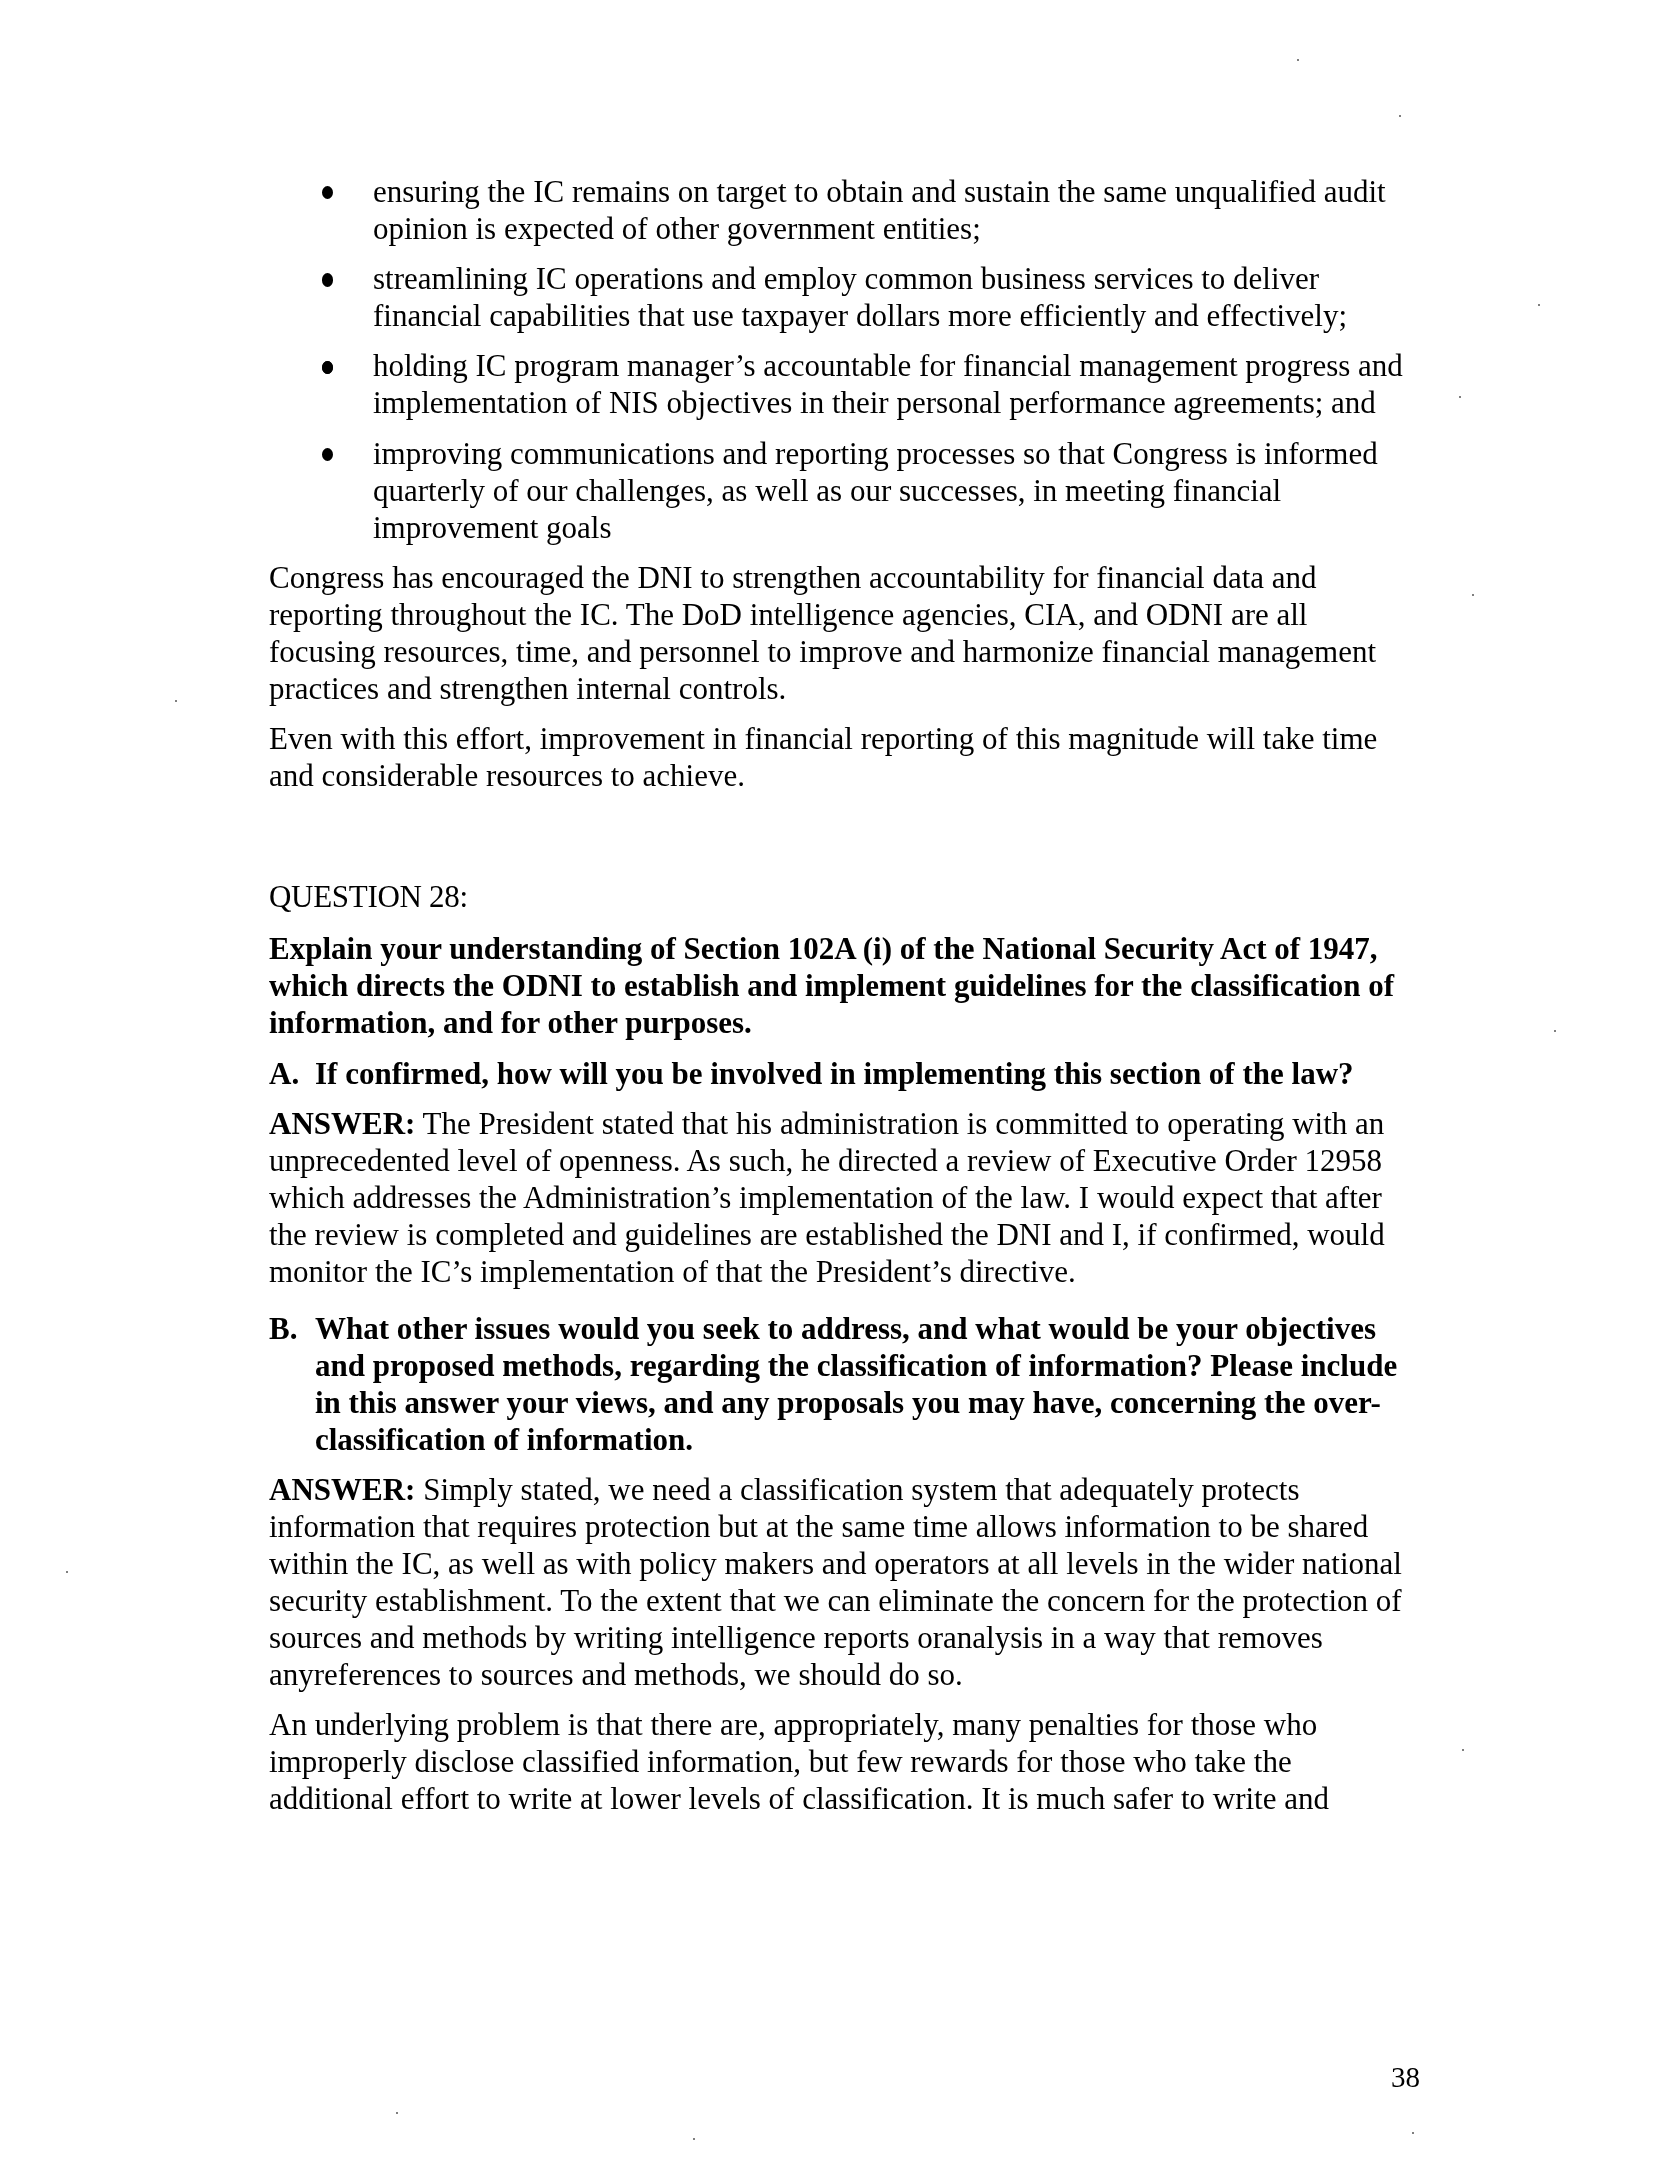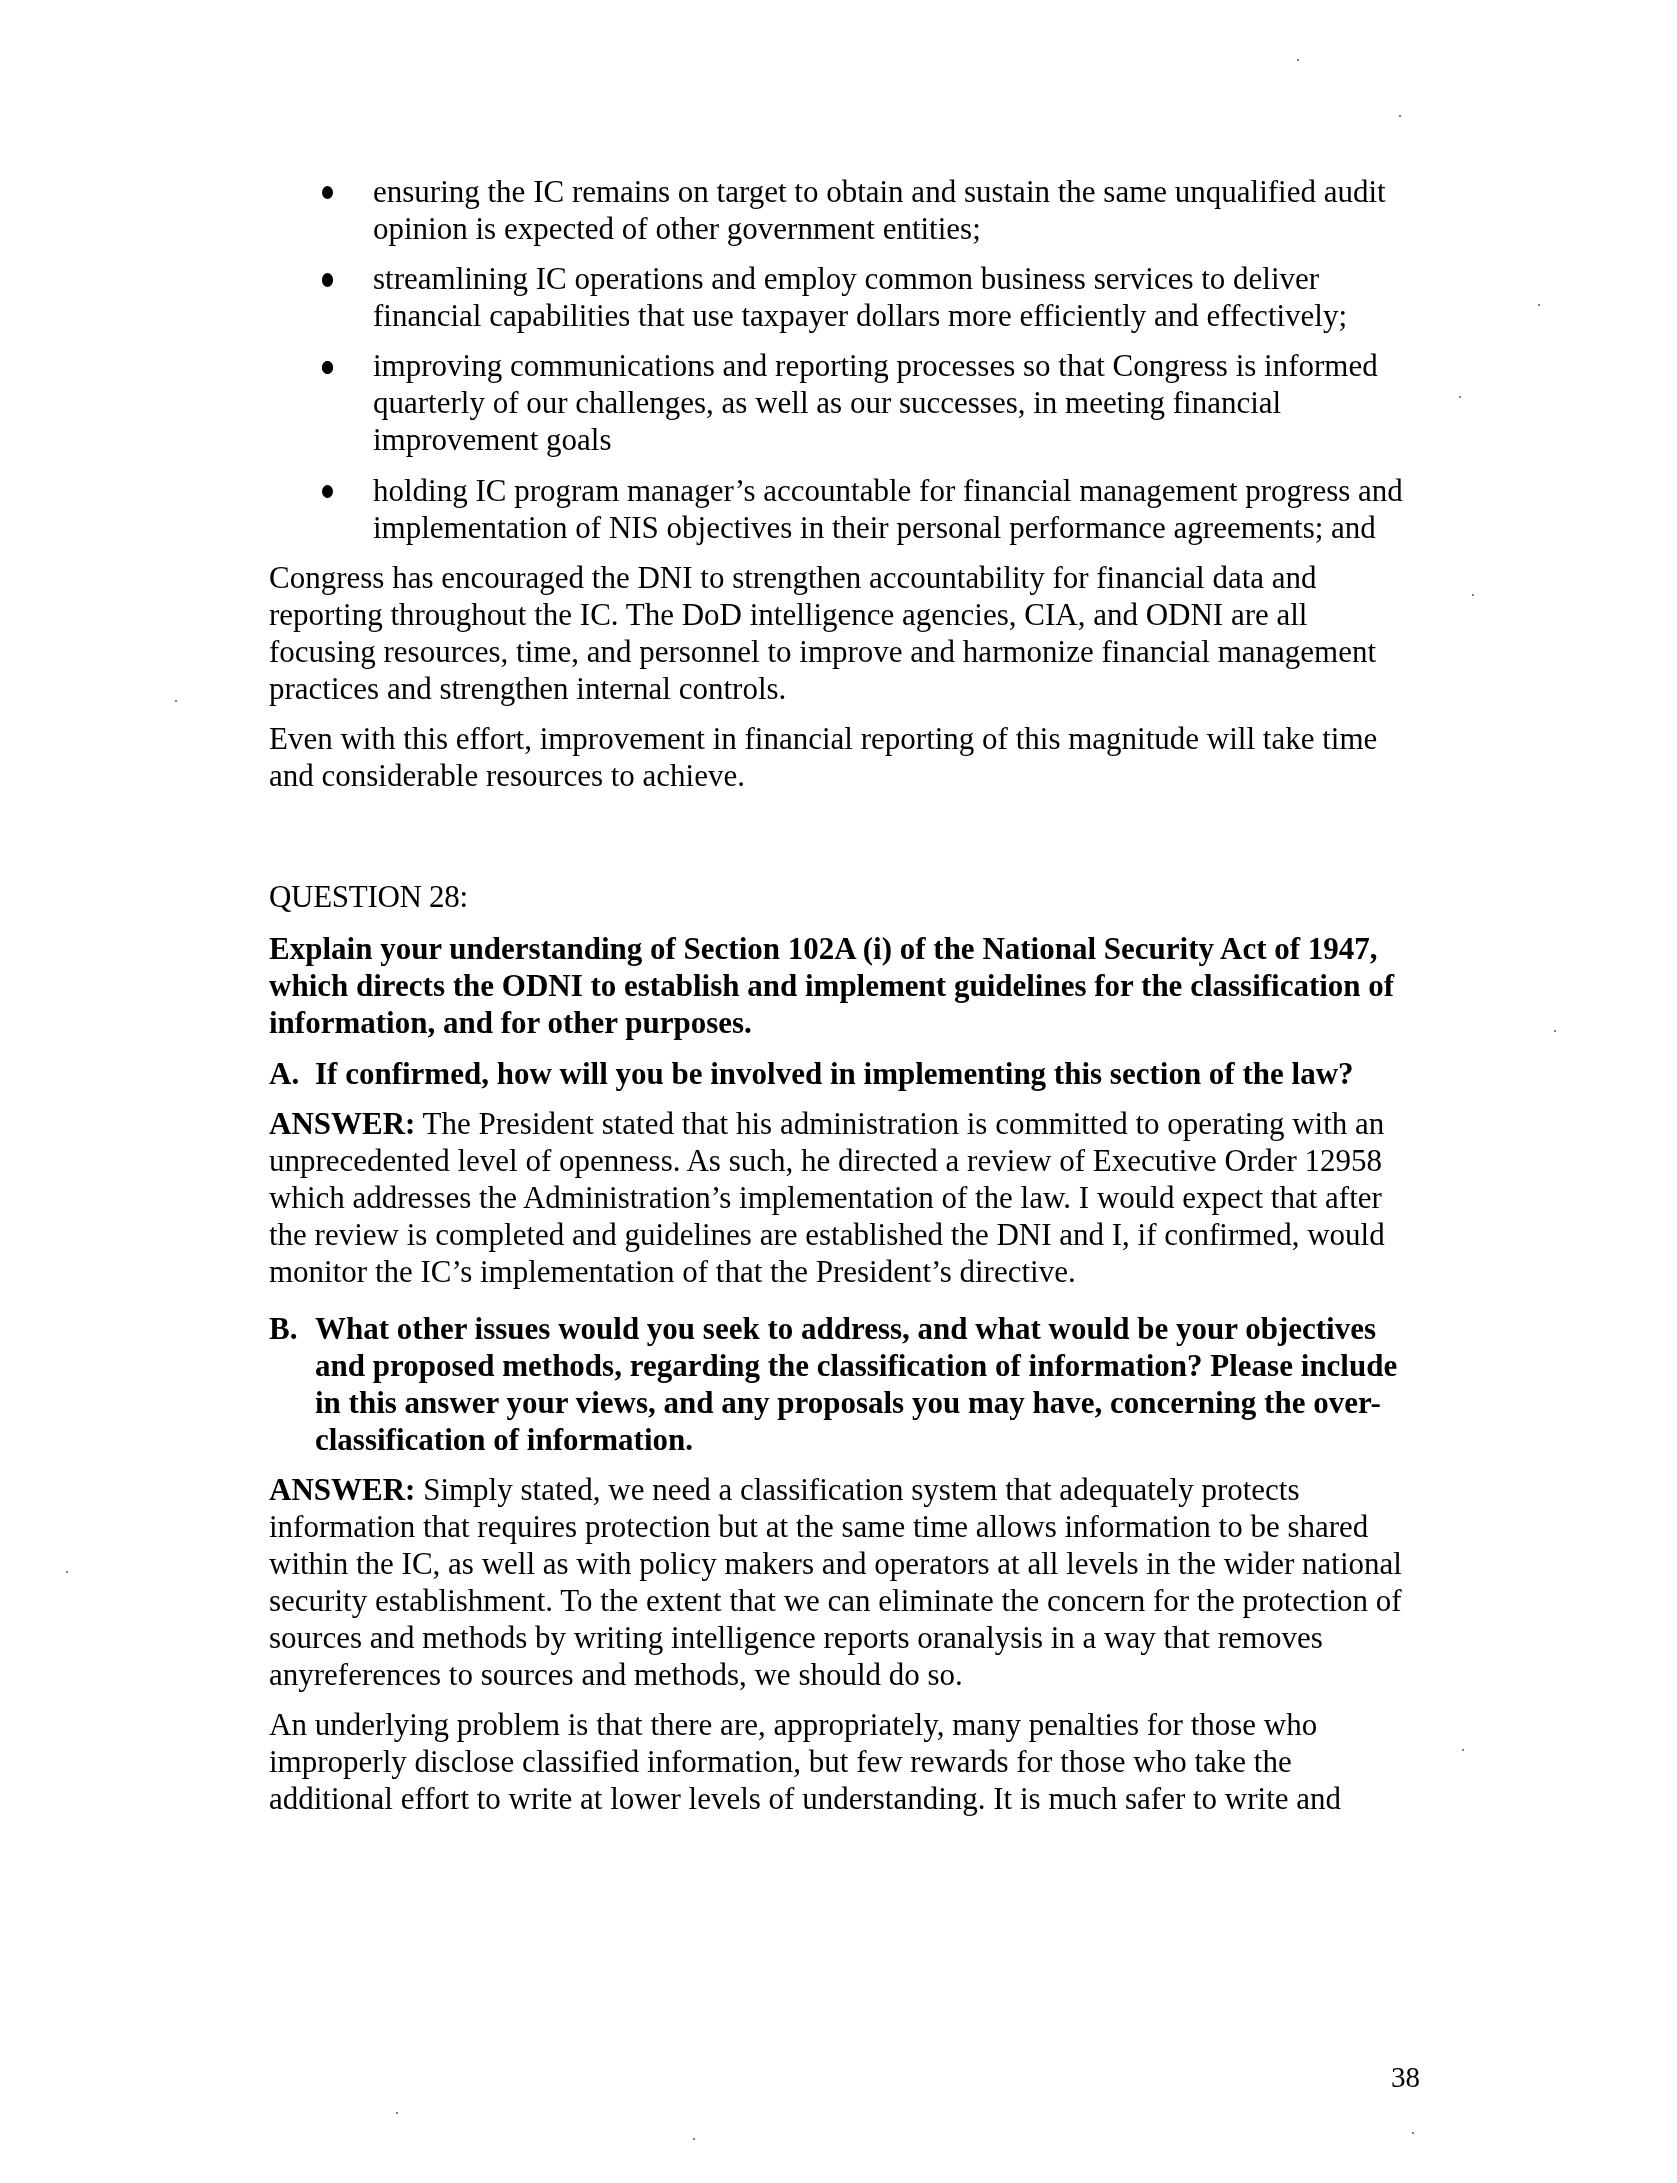--- a/index.html
+++ b/index.html
@@ -108,25 +108,25 @@
       </li>
       <li class="bullet-item">
         <span class="bullet-dot"></span>
         <span>streamlining IC operations and employ common business services to deliver financial capabilities that use taxpayer dollars more efficiently and effectively;</span>
       </li>
       <li class="bullet-item">
         <span class="bullet-dot"></span>
       </li>
       <li class="bullet-item">
         <span class="bullet-dot"></span>
-        <span>improving communications and reporting processes so that Congress is informed quarterly of our challenges, as well as our successes, in meeting financial improvement goals</span>
+        <span>holding IC program manager’s accountable for financial management progress and implementation of NIS objectives in their personal performance agreements; and</span>
       </li>
       <li class="bullet-item">
         <span class="bullet-dot"></span>
-        <span>holding IC program manager’s accountable for financial management progress and implementation of NIS objectives in their personal performance agreements; and</span>
+        <span>improving communications and reporting processes so that Congress is informed quarterly of our challenges, as well as our successes, in meeting financial improvement goals</span>
       </li>
     </ul>
 
     <p class="para">Congress has encouraged the DNI to strengthen accountability for financial data and reporting throughout the IC.  The DoD intelligence agencies, CIA, and ODNI are all focusing resources, time, and personnel to improve and harmonize financial management practices and strengthen internal controls.</p>
     <p class="para">Even with this effort, improvement in financial reporting of this magnitude will take time and considerable resources to achieve.</p>
 
     <div class="gap-large"></div>
 
     <p class="question-heading">QUESTION 28:</p>
     <p class="question-text">Explain your understanding of Section 102A (i) of the National Security Act of 1947, which directs the ODNI to establish and implement guidelines for the classification of information, and for other purposes.</p>
@@ -140,21 +140,21 @@
 
     <div style="height:6.6px"></div>
 
     <p class="sub-question">
       <span class="sub-letter">B.</span>
       <span>What other issues would you seek to address, and what would be your objectives and proposed methods, regarding the classification of information? Please include in this answer your views, and any proposals you may have, concerning the over-classification of information.</span>
     </p>
 
     <p class="para"><span class="answer-label">ANSWER:</span><span>  Simply stated, we need a classification system that adequately protects information that requires protection but at the same time allows information to be shared within the IC, as well as with policy makers and operators at all levels in the wider national security establishment.  To the extent that we can eliminate the concern for the protection of sources and methods by writing intelligence reports oranalysis in a way that removes anyreferences to sources and methods, we should do so.</span></p>
 
-    <p class="para">An underlying problem is that there are, appropriately, many penalties for those who improperly disclose classified information, but few rewards for those who take the additional effort to write at lower levels of understanding.  It is much safer to write and</p>
+    <p class="para">An underlying problem is that there are, appropriately, many penalties for those who improperly disclose classified information, but few rewards for those who take the additional effort to write at lower levels of classification.  It is much safer to write and</p>
 
   </div>
 
   <div class="page-number">38</div>
 
   <span class="speck" style="left:1297px;top:59px"></span>
   <span class="speck" style="left:1399px;top:115px"></span>
   <span class="speck" style="left:1538px;top:304px"></span>
   <span class="speck" style="left:1459px;top:396px"></span>
   <span class="speck" style="left:1472px;top:594px"></span>

